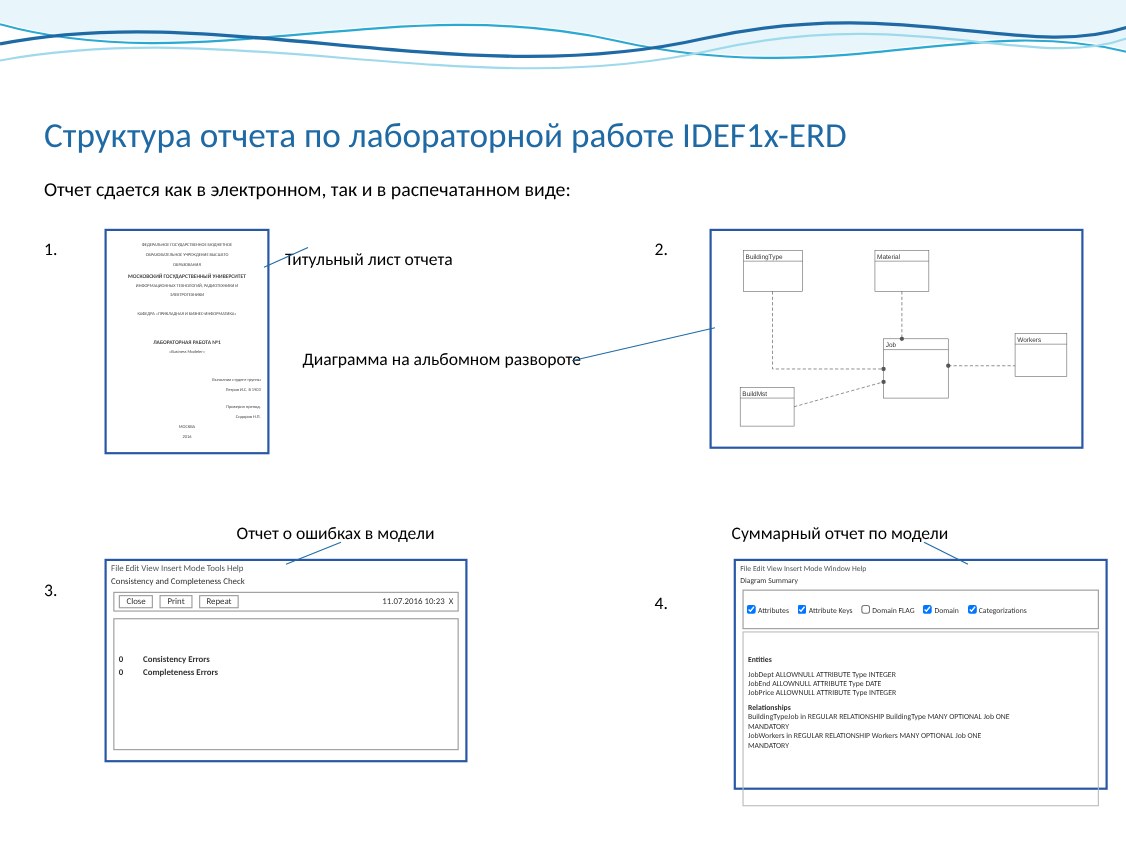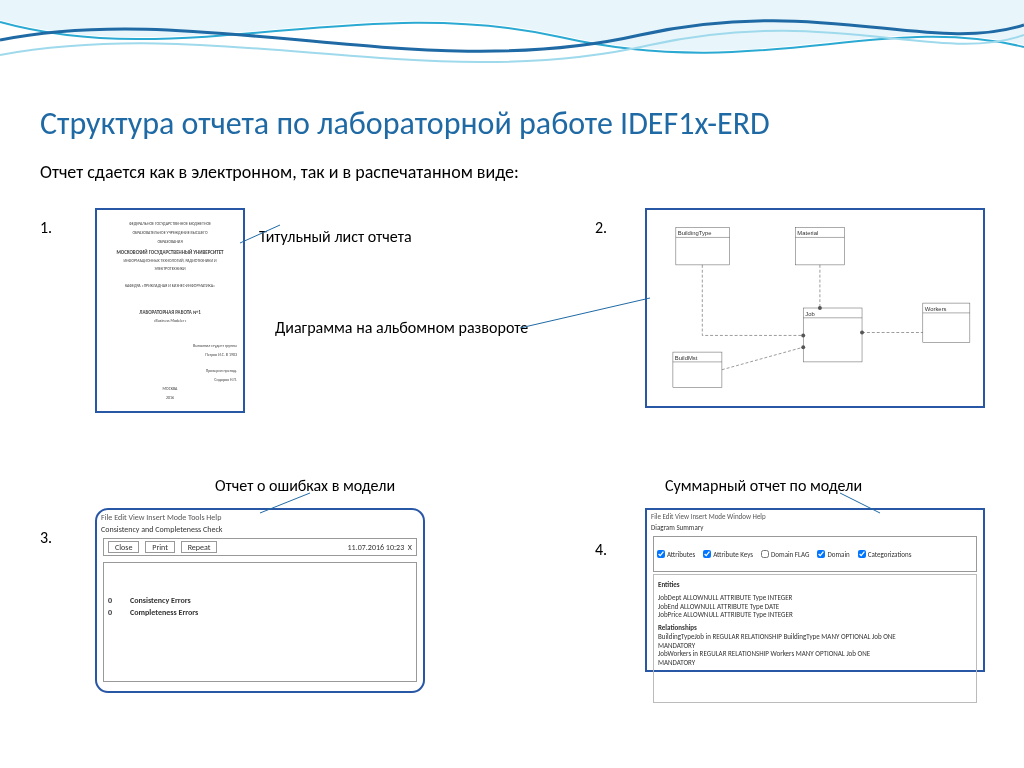--- a/index.html
+++ b/index.html
@@ -57,40 +57,40 @@
         padding:10px 6px; font-size:4px; color:#444; text-align:center; }
   .t1 .block { margin:2px 0; line-height:1.2; }
   .t1 .sp { flex:0 0 8px; }
   .t1 .big { font-size:5px; font-weight:bold; }
 
   
   .t2 { left:605px; top:0; width:340px; height:200px; }
   .t2 svg { width:100%; height:100%; }
 
   
-  .t3 { left:55px; top:300px; width:330px; height:185px; font-size:8px; color:#333;border-radius:13px;}
+  .t3 { left:55px; top:300px; width:330px; height:185px; font-size:8px; color:#333;}
   .t3 .menubar { padding:2px 4px; font-size:8px; color:#555; }
   .t3 .rowtitle { padding:0 4px 2px 4px; font-size:8px; color:#333;}
   .t3 .bar { border:1px solid #999; margin:2px 6px; height:16px; display:flex; align-items:center; justify-content:space-between; padding:0 4px;}
   .t3 .btns span { border:1px solid #999; padding:0 6px; margin-right:4px; font-size:8px; display:inline-block;}
   .t3 .area { border:1px solid #999; margin:6px; height:110px; padding:4px;}
   .t3 .frow { display:flex; font-size:8px; gap:10px; margin-bottom:2px;}
   .t3 .frow .c1{ width:12px; font-weight:bold;}
   .t3 .frow .c2{ font-weight:bold;}
 
   
-  .t4 { left:605px; top:300px; width:340px; height:164px; font-size:7px; color:#333;}
+  .t4 { left:627px; top:300px; width:340px; height:210px; font-size:7px; color:#333;}
   .t4 .menubar { padding:2px 4px; font-size:7px; color:#555; }
   .t4 .rowtitle{ padding:0 4px 2px 4px;}
   .t4 .bar { border:1px solid #999; margin:2px 6px; height:14px; display:flex; align-items:center; justify-content:space-between; padding:0 4px;}
   .t4 .btns span { border:1px solid #999; padding:0 5px; margin-right:3px; font-size:7px; display:inline-block;}
   .t4 .box { border:1px solid #999; margin:2px 6px; padding:2px 3px; height:30px; display:flex; flex-wrap:wrap; gap:4px 8px;}
   .t4 .box label{ font-size:7px; display:inline-flex; align-items:center; gap:2px;}
   .t4 .box input{ width:8px; height:8px; margin:0;}
-  .t4 .area { border:1px solid #bbb; margin:2px 6px 6px 6px; height:115px; padding:6px 4px; overflow:hidden;}
+  .t4 .area { border:1px solid #bbb; margin:2px 6px 6px 6px; height:115px; padding:21px 4px; overflow:hidden;}
   .t4 .area div{ font-size:7px; line-height:1.25; white-space:nowrap;}
 
   
   .connectors { position:absolute; top:0; left:0; width:100%; height:100%; pointer-events:none;}
 </style>
 </head>
 <body>
 
 <svg class="wave" viewBox="0 0 1024 90" preserveAspectRatio="none">
   <path d="M0,20 C180,70 360,-10 560,35 C760,80 880,10 1024,45 L1024,0 L0,0 Z" fill="#e8f6fb"></path>

